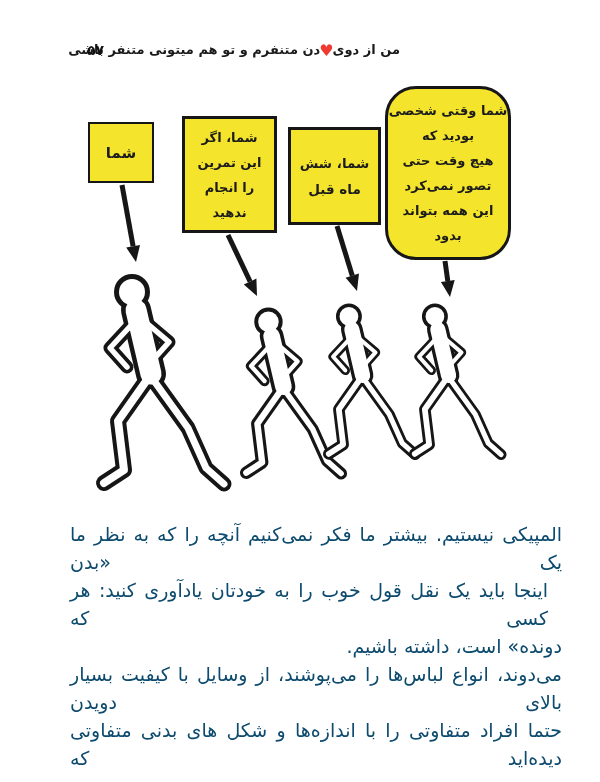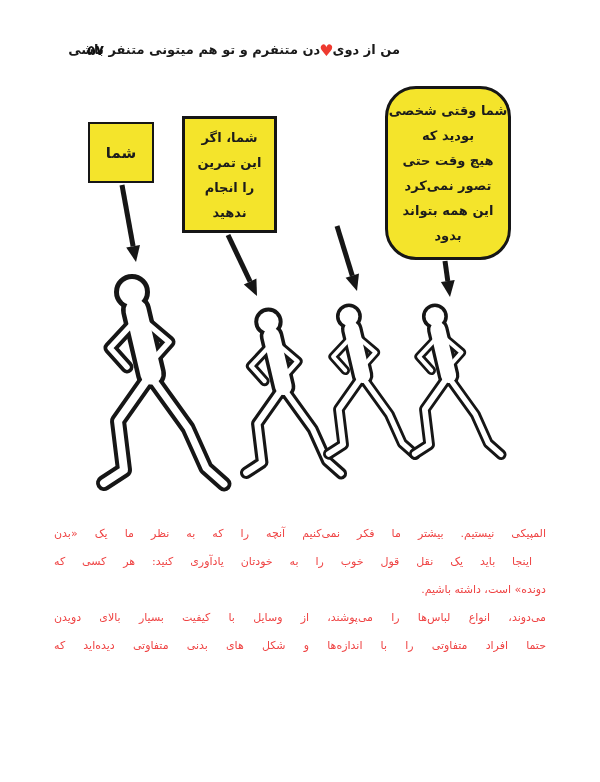--- a/index.html
+++ b/index.html
@@ -32,22 +32,22 @@
     display:flex; align-items:center; justify-content:center;
   }
   .callout-text { white-space:pre-line; width:100%; }
   .box1 { left:88px;  top:122px; width:66px;  height:61px;  border-width:2px; font-size:15px; }
   .box2 { left:182px; top:116px; width:95px;  height:117px; font-size:13px;   line-height:25px; }
   .box3 { left:288px; top:127px; width:93px;  height:98px;  font-size:13.5px; line-height:26px; }
   .box4 { left:385px; top:86px;  width:126px; height:174px; font-size:13px;   line-height:25px;border-radius:31px; }
 
   
   .body-text {
-    position:absolute; top:520px; right:54px; width:492px;
-    direction:rtl; color:#ef4444; font-size:11px; line-height:28px;
+    position:absolute; top:520px; right:38px; width:492px;
+    direction:rtl; color:#0c4a6e; font-size:19px; line-height:28px;
   }
   .bline { text-align:justify; text-align-last:justify; }
   .bline.para-end { text-align-last:right; }
   .bline.para-indent { padding-right:14px; }
 </style>
 </head>
 <body>
 
 <div class="page">
 
@@ -105,20 +105,24 @@
 
   <div class="callout box1">
     <div class="callout-text">شما</div>
   </div>
   <div class="callout box2">
     <div class="callout-text">شما، اگر
 این تمرین
 را انجام
 ندهید</div>
   </div>
+  <div class="callout box3">
+    <div class="callout-text">شما، شش
+ماه قبل</div>
+  </div>
   <div class="callout box4">
     <div class="callout-text">شما وقتی شخصی
 بودید که
 هیچ وقت حتی
 تصور نمی‌کرد
 این همه بتواند
 بدود</div>
   </div>
 
   <div class="body-text">

